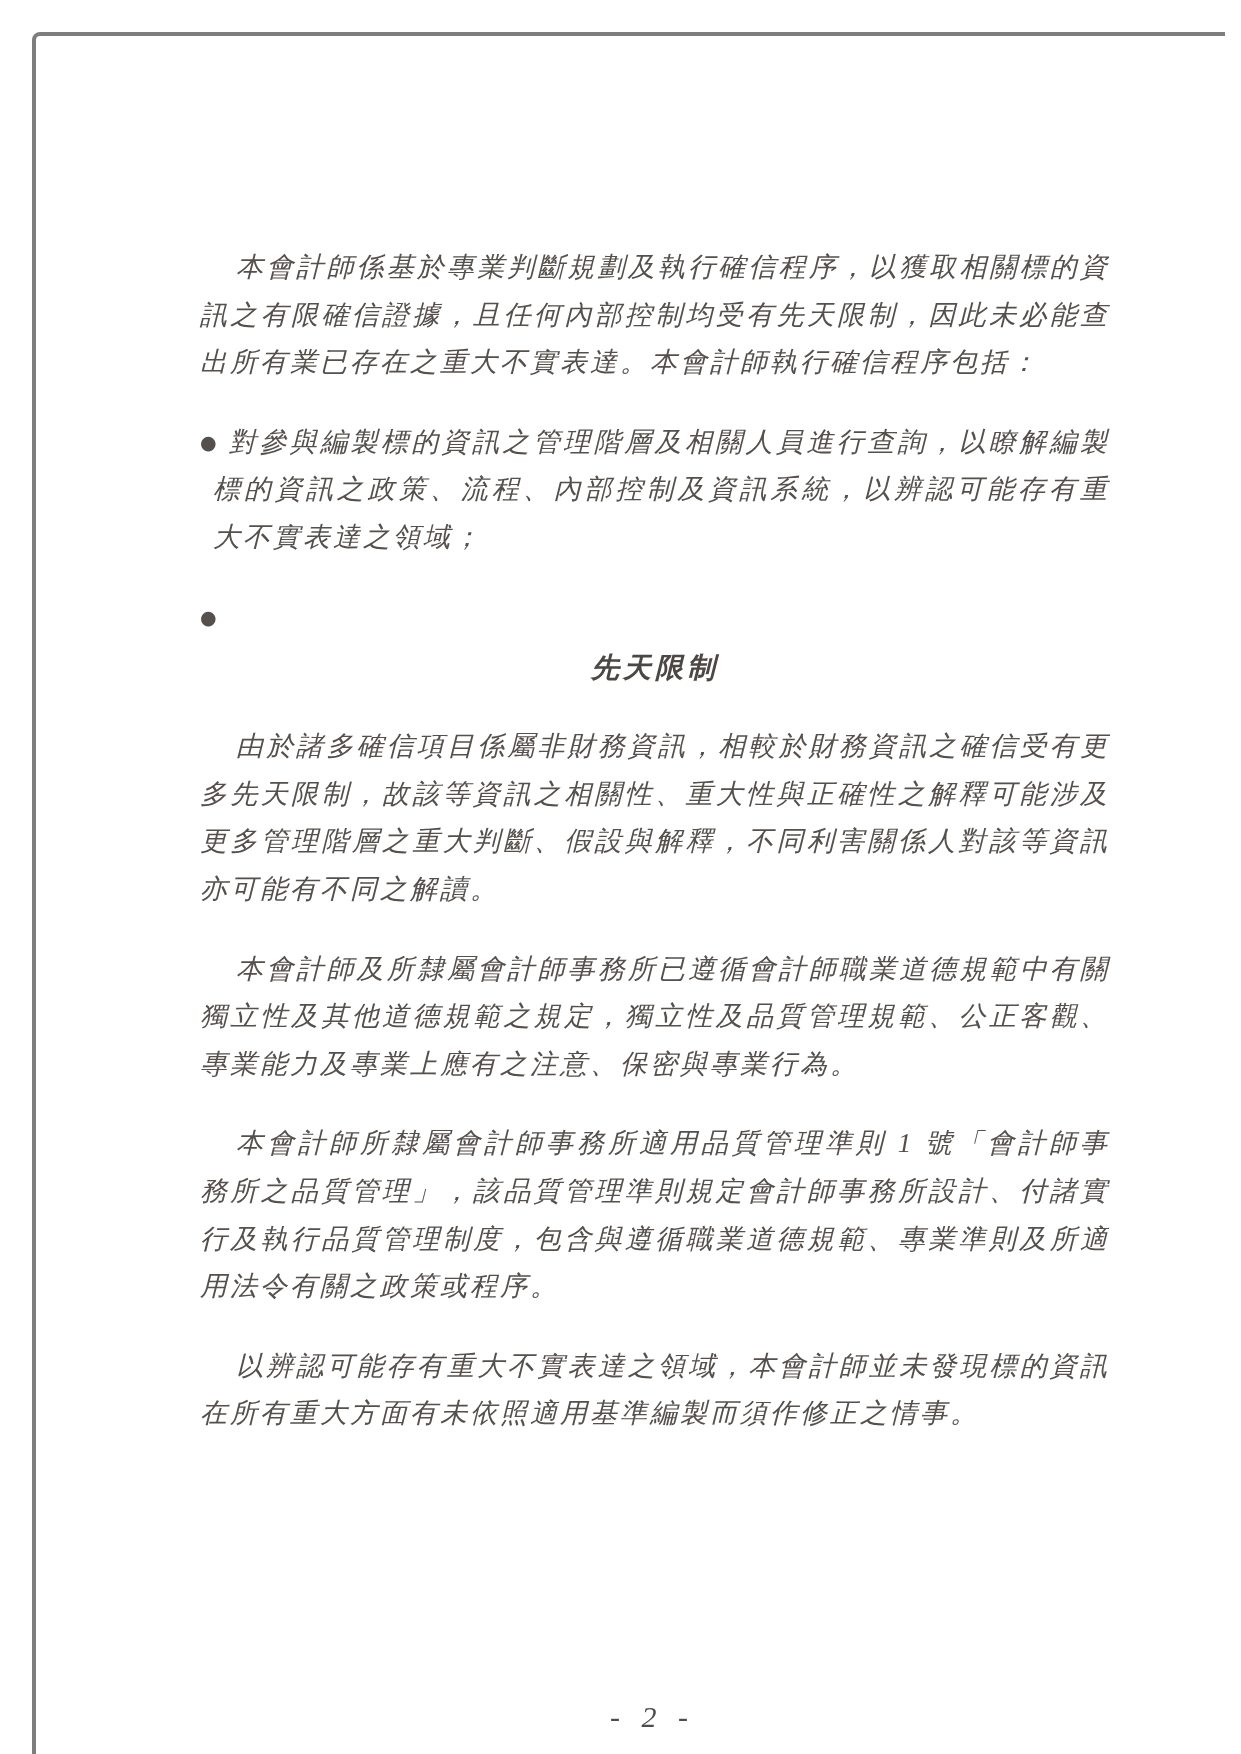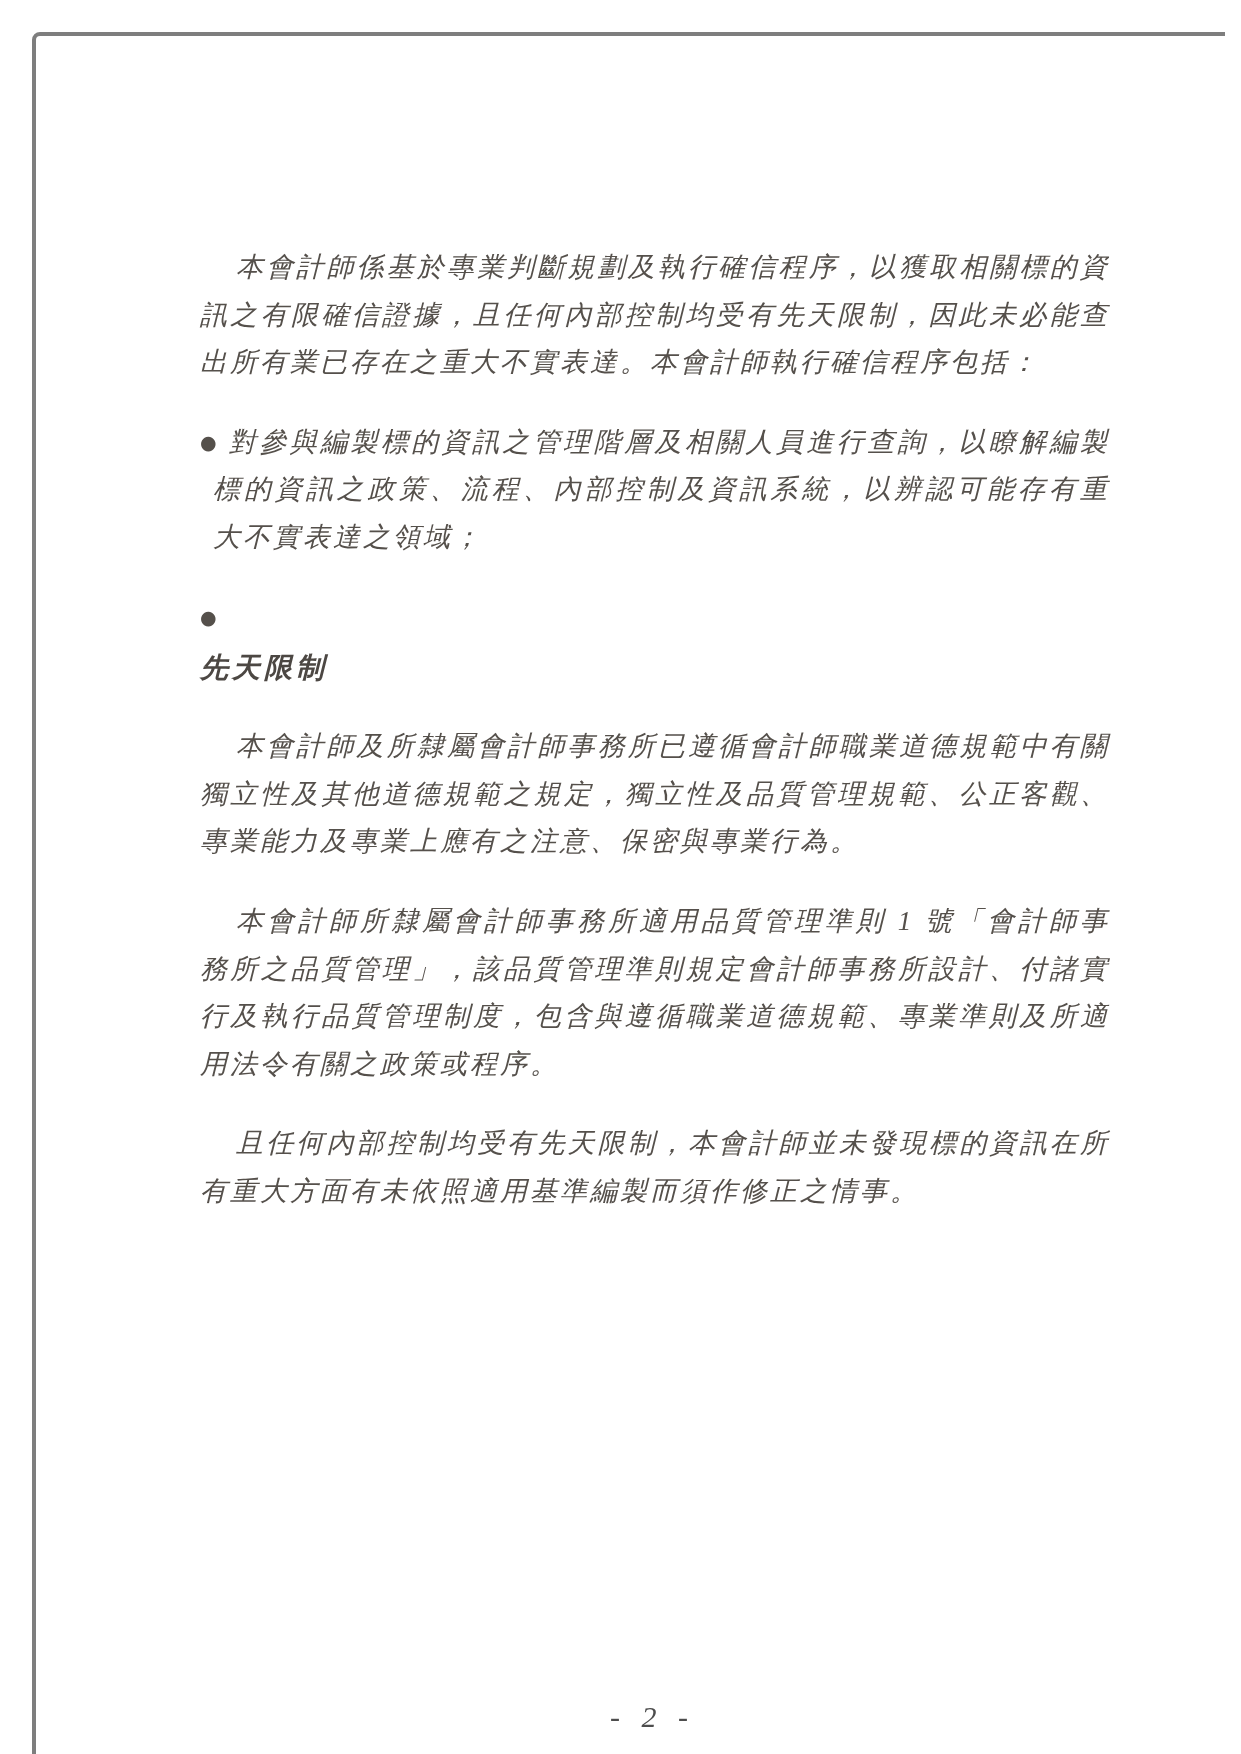--- a/index.html
+++ b/index.html
@@ -45,21 +45,21 @@
     line-height: 47.6px;
     letter-spacing: 0;
     font-family: "DejaVu Sans", sans-serif;
   }
   .heading {
     font-size: 28px;
     font-weight: bold;
     color: #4c4743;
     letter-spacing: 4px;
     line-height: 47.6px;
-    text-align: left;
+    text-align: center;
     margin: 0;
   }
   .heading.gap-before { margin-top: 18px; }
   .gap-small { }
   .pagenum {
     position: absolute;
     top: 1645px;
     left: 0;
     width: 100%;
     text-align: center;
@@ -80,22 +80,23 @@
     <div class="bullet">
       <span class="marker">●</span>
       <span>對參與編製標的資訊之管理階層及相關人員進行查詢，以瞭解編製標的資訊之政策、流程、內部控制及資訊系統，以辨認可能存有重大不實表達之領域；</span>
     </div>
 
     <div class="bullet">
       <span class="marker">●</span>
     </div>
 
     <h2 class="heading gap-before">先天限制</h2>
+    <p class="para">由於諸多確信項目係屬非財務資訊，相較於財務資訊之確信受有更多先天限制，故該等資訊之相關性、重大性與正確性之解釋可能涉及更多管理階層之重大判斷、假設與解釋，不同利害關係人對該等資訊亦可能有不同之解讀。</p>
 
     <p class="para">本會計師及所隸屬會計師事務所已遵循會計師職業道德規範中有關獨立性及其他道德規範之規定，獨立性及品質管理規範、公正客觀、專業能力及專業上應有之注意、保密與專業行為。</p>
     <p class="para gap-small">本會計師所隸屬會計師事務所適用品質管理準則 1 號「會計師事務所之品質管理」，該品質管理準則規定會計師事務所設計、付諸實行及執行品質管理制度，包含與遵循職業道德規範、專業準則及所適用法令有關之政策或程序。</p>
 
-    <p class="para">且任何內部控制均受有先天限制，本會計師並未發現標的資訊在所有重大方面有未依照適用基準編製而須作修正之情事。</p>
+    <p class="para">以辨認可能存有重大不實表達之領域，本會計師並未發現標的資訊在所有重大方面有未依照適用基準編製而須作修正之情事。</p>
 
   </div>
 
   <div class="pagenum">- 2 -</div>
 </div>
 
 </body></html>

